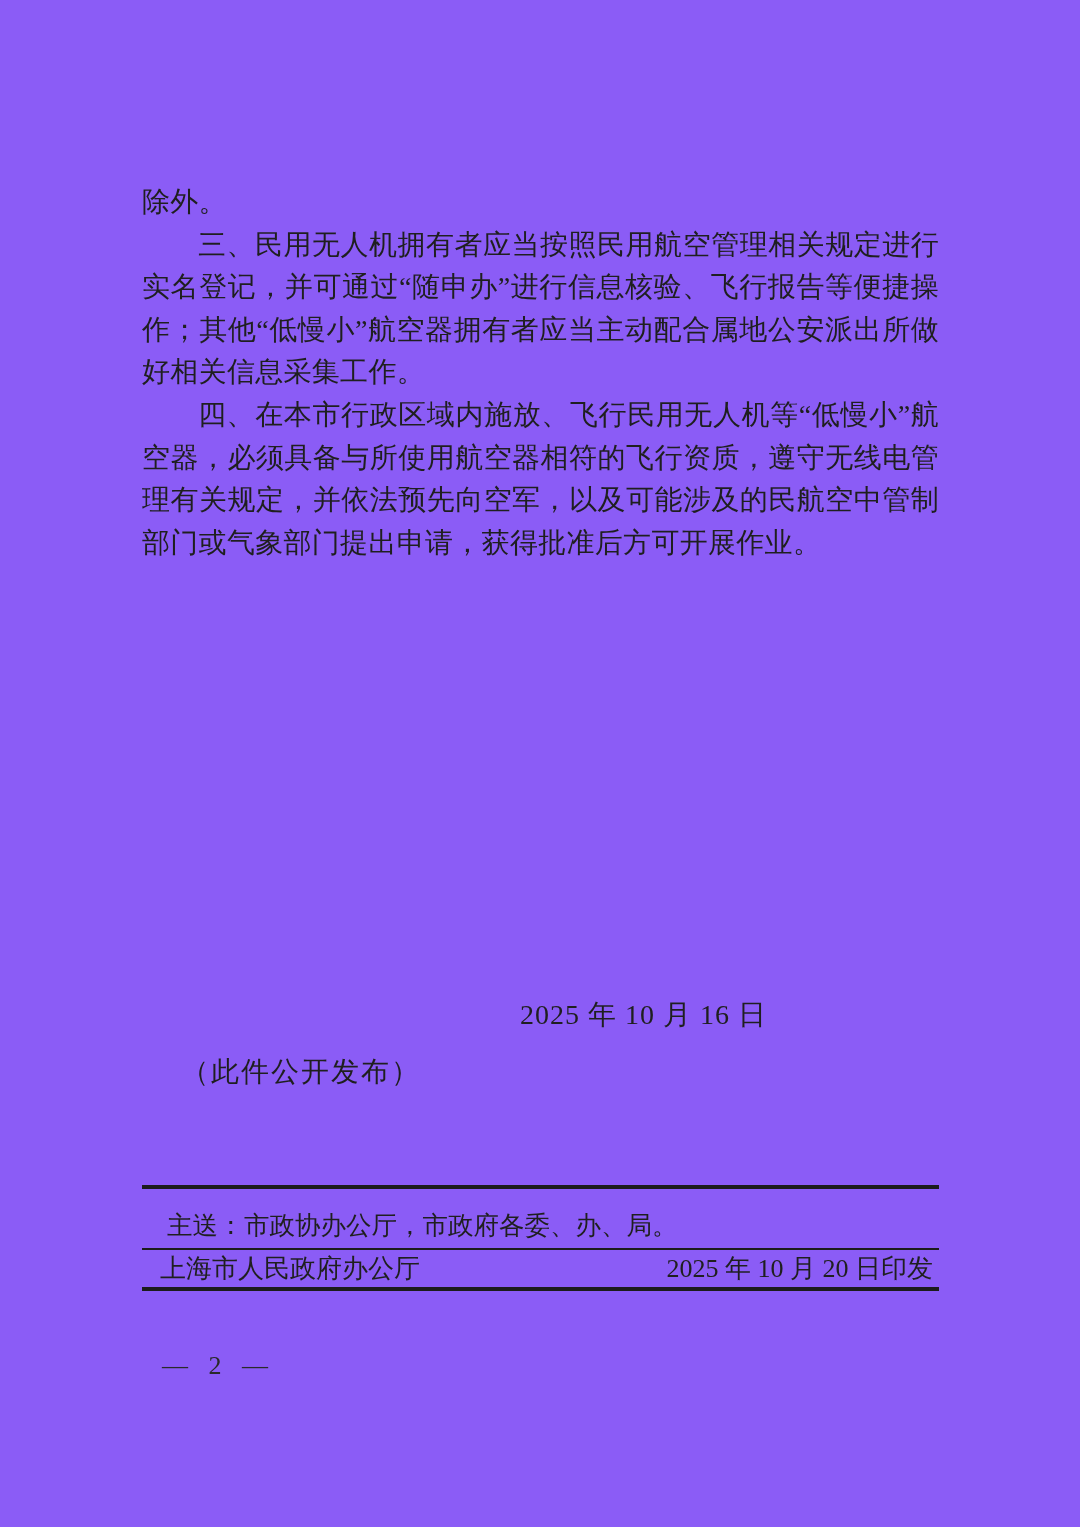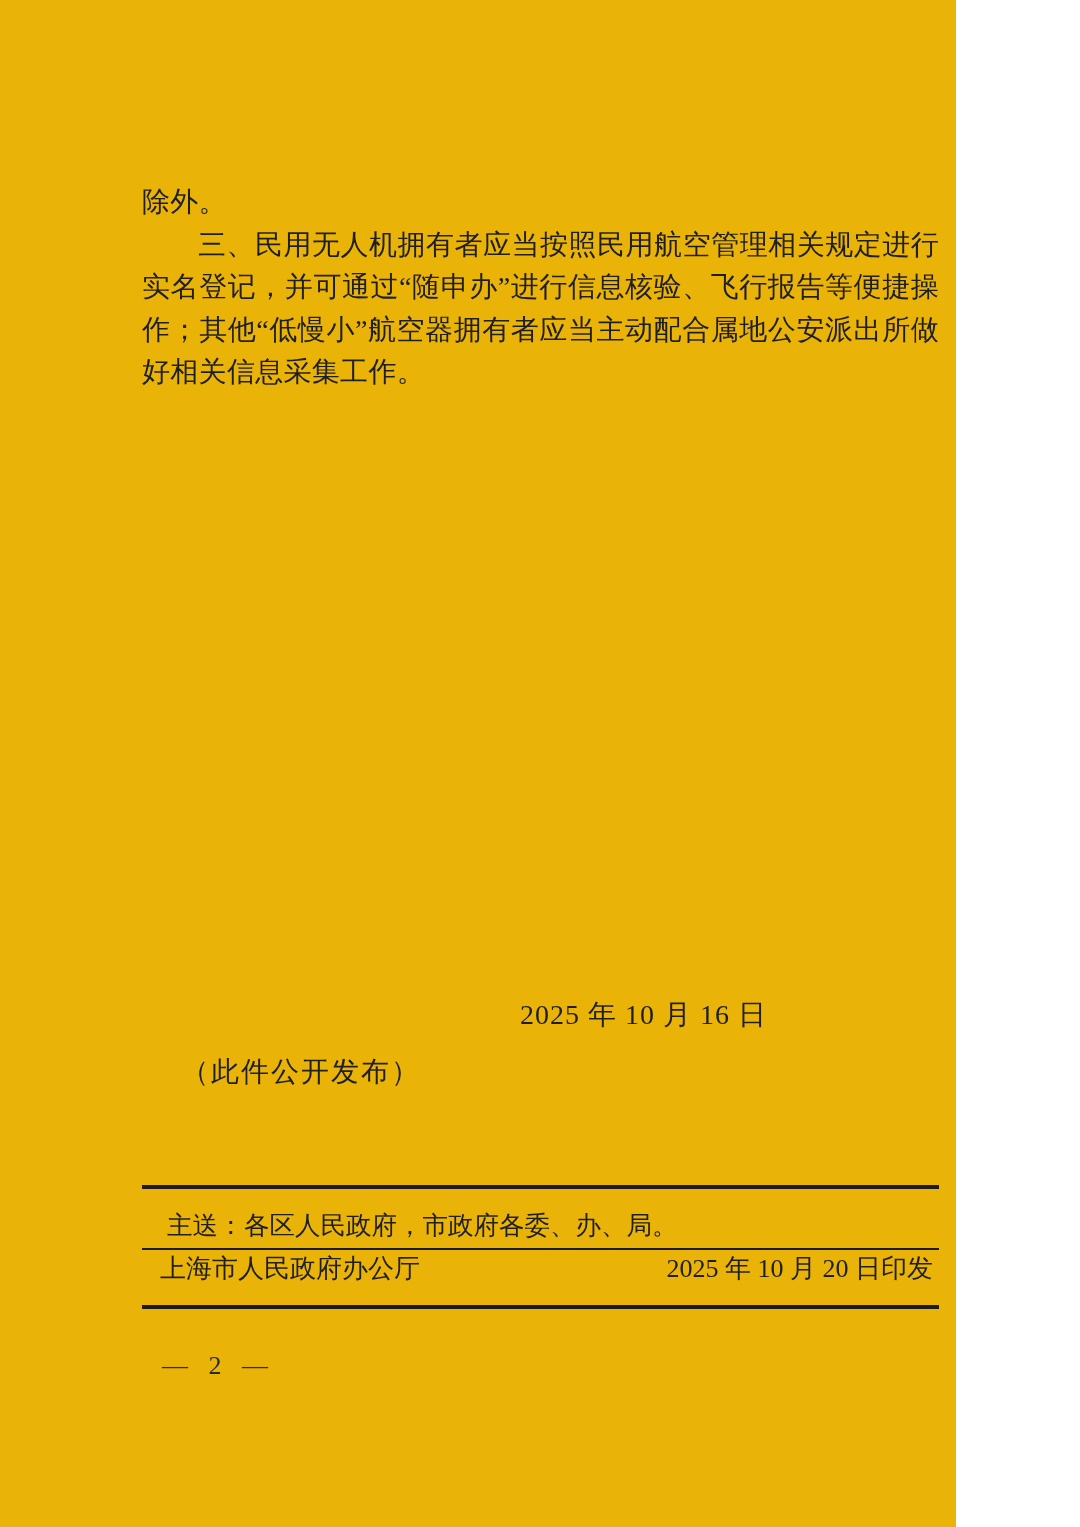--- a/index.html
+++ b/index.html
@@ -2,23 +2,23 @@
 <html lang="zh"><head>
 <meta charset="utf-8">
 <style>
   html, body {
     margin: 0;
     padding: 0;
     background: #ffffff;
   }
   .page {
     position: relative;
-    width: 956px;
+    width: 1080px;
     height: 1527px;
-    background: #eab308;
+    background: #8b5cf6;
     overflow: hidden;
     font-family: "Liberation Serif", "DejaVu Serif", serif;
     color: #1f1f1f;
     font-weight: 400;
   }
   
   .doc-body {
     position: absolute;
     left: 142px;
     top: 181px;
@@ -89,51 +89,52 @@
   .colophon-sep {
     border-top: 2px solid #1c1c1c;
     margin-top: 4px;
   }
   .issuer-row {
     display: flex;
     justify-content: space-between;
     align-items: center;
     font-size: 26px;
     line-height: 35px;
-    padding: 1px 6px 19px 18px;
+    padding: 1px 6px 1px 18px;
   }
   
   .page-number {
     position: absolute;
     left: 162px;
     top: 1350px;
     font-size: 26px;
     line-height: 32px;
     word-spacing: 14px;
     color: #2a2a2a;
   }
 </style>
 </head>
 <body>
 
 <div class="page">
 
   <div class="doc-body">
     <p class="continuation">除外。</p>
     <p>三、民用无人机拥有者应当按照民用航空管理相关规定进行实名登记，并可通过“随申办”进行信息核验、飞行报告等便捷操作；其他“低慢小”航空器拥有者应当主动配合属地公安派出所做好相关信息采集工作。</p>
+    <p>四、在本市行政区域内施放、飞行民用无人机等“低慢小”航空器，必须具备与所使用航空器相符的飞行资质，遵守无线电管理有关规定，并依法预先向空军，以及可能涉及的民航空中管制部门或气象部门提出申请，获得批准后方可开展作业。</p>
   </div>
 
   <div class="issue-date">2025 年 10 月 16 日</div>
 
   <div class="release-note">（此件公开发布）</div>
 
   <div class="colophon">
     <div class="colophon-row first">
       <span class="colophon-label">主送：</span>
-      <span class="colophon-content">各区人民政府，市政府各委、办、局。</span>
+      <span class="colophon-content">市政协办公厅，市政府各委、办、局。</span>
     </div>
     <div class="colophon-sep"></div>
     <div class="issuer-row">
       <span>上海市人民政府办公厅</span>
       <span>2025 年 10 月 20 日印发</span>
     </div>
   </div>
 
   <div class="page-number">— 2 —</div>
 

